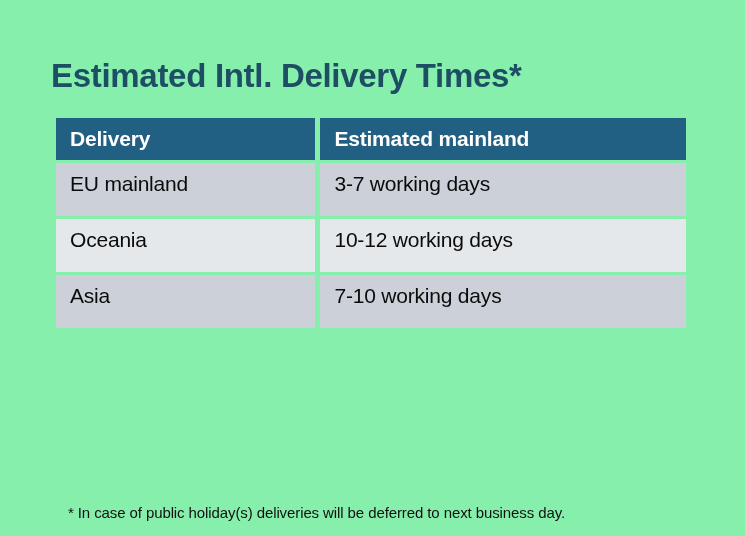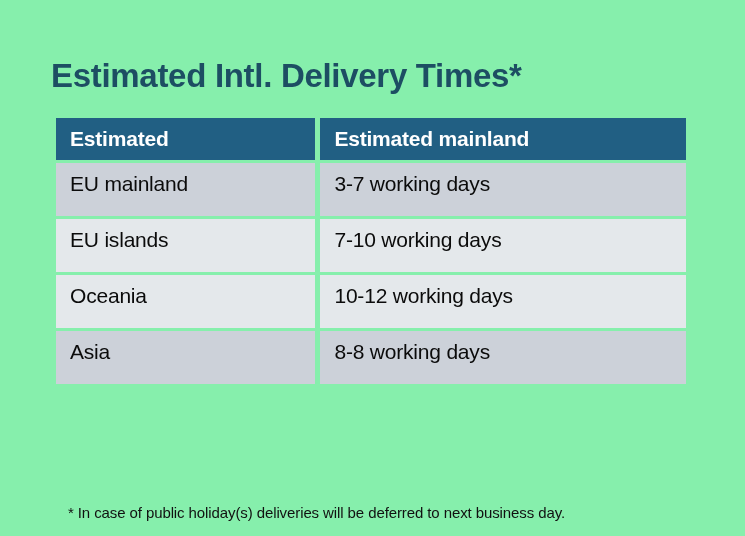--- a/index.html
+++ b/index.html
@@ -83,39 +83,35 @@
 
   <h1 id="page-title">Estimated Intl. Delivery Times*</h1>
 
   <table id="delivery-table">
     <colgroup>
       <col class="col-location">
       <col class="col-delivery">
     </colgroup>
     <thead>
       <tr>
-        <th>Estimated</th>
+        <th>Delivery</th>
         <th>Estimated mainland</th>
       </tr>
     </thead>
     <tbody>
       <tr class="row-dark">
         <td>EU mainland</td>
         <td>3-7 working days</td>
       </tr>
       <tr class="row-light">
-        <td>EU islands</td>
-        <td>7-10 working days</td>
-      </tr>
-      <tr class="row-light">
         <td>Oceania</td>
         <td>10-12 working days</td>
       </tr>
       <tr class="row-dark">
         <td>Asia</td>
-        <td>8-8 working days</td>
+        <td>7-10 working days</td>
       </tr>
     </tbody>
   </table>
 
   <div id="table-footnote">* In case of public holiday(s) deliveries will be deferred to next business day.</div>
 
 </div>
 
 </body></html>

